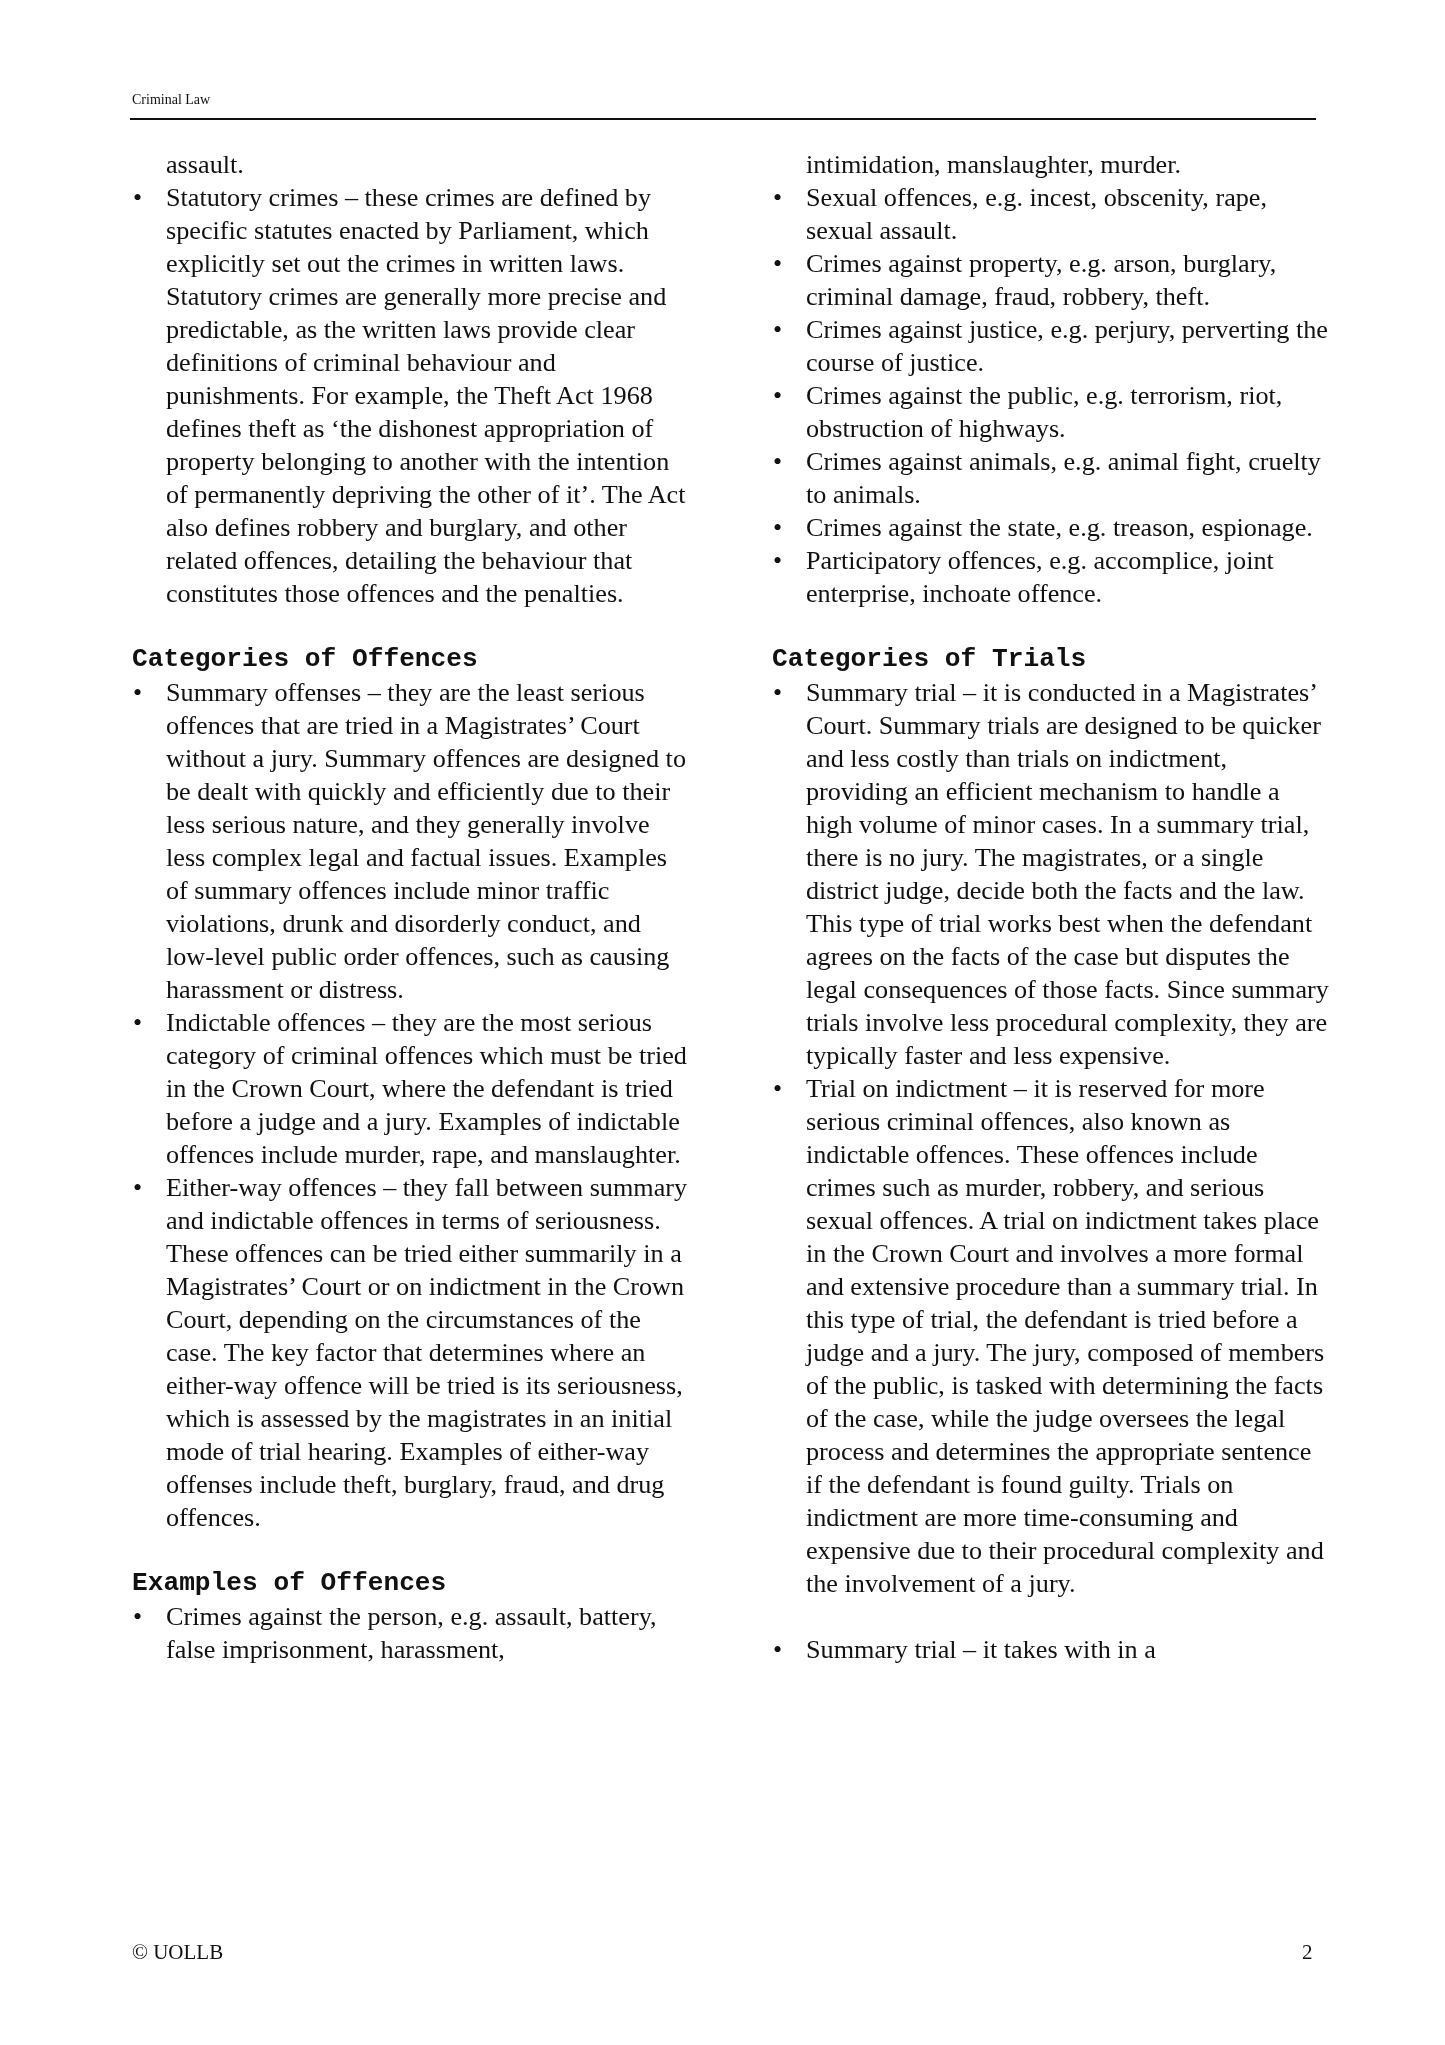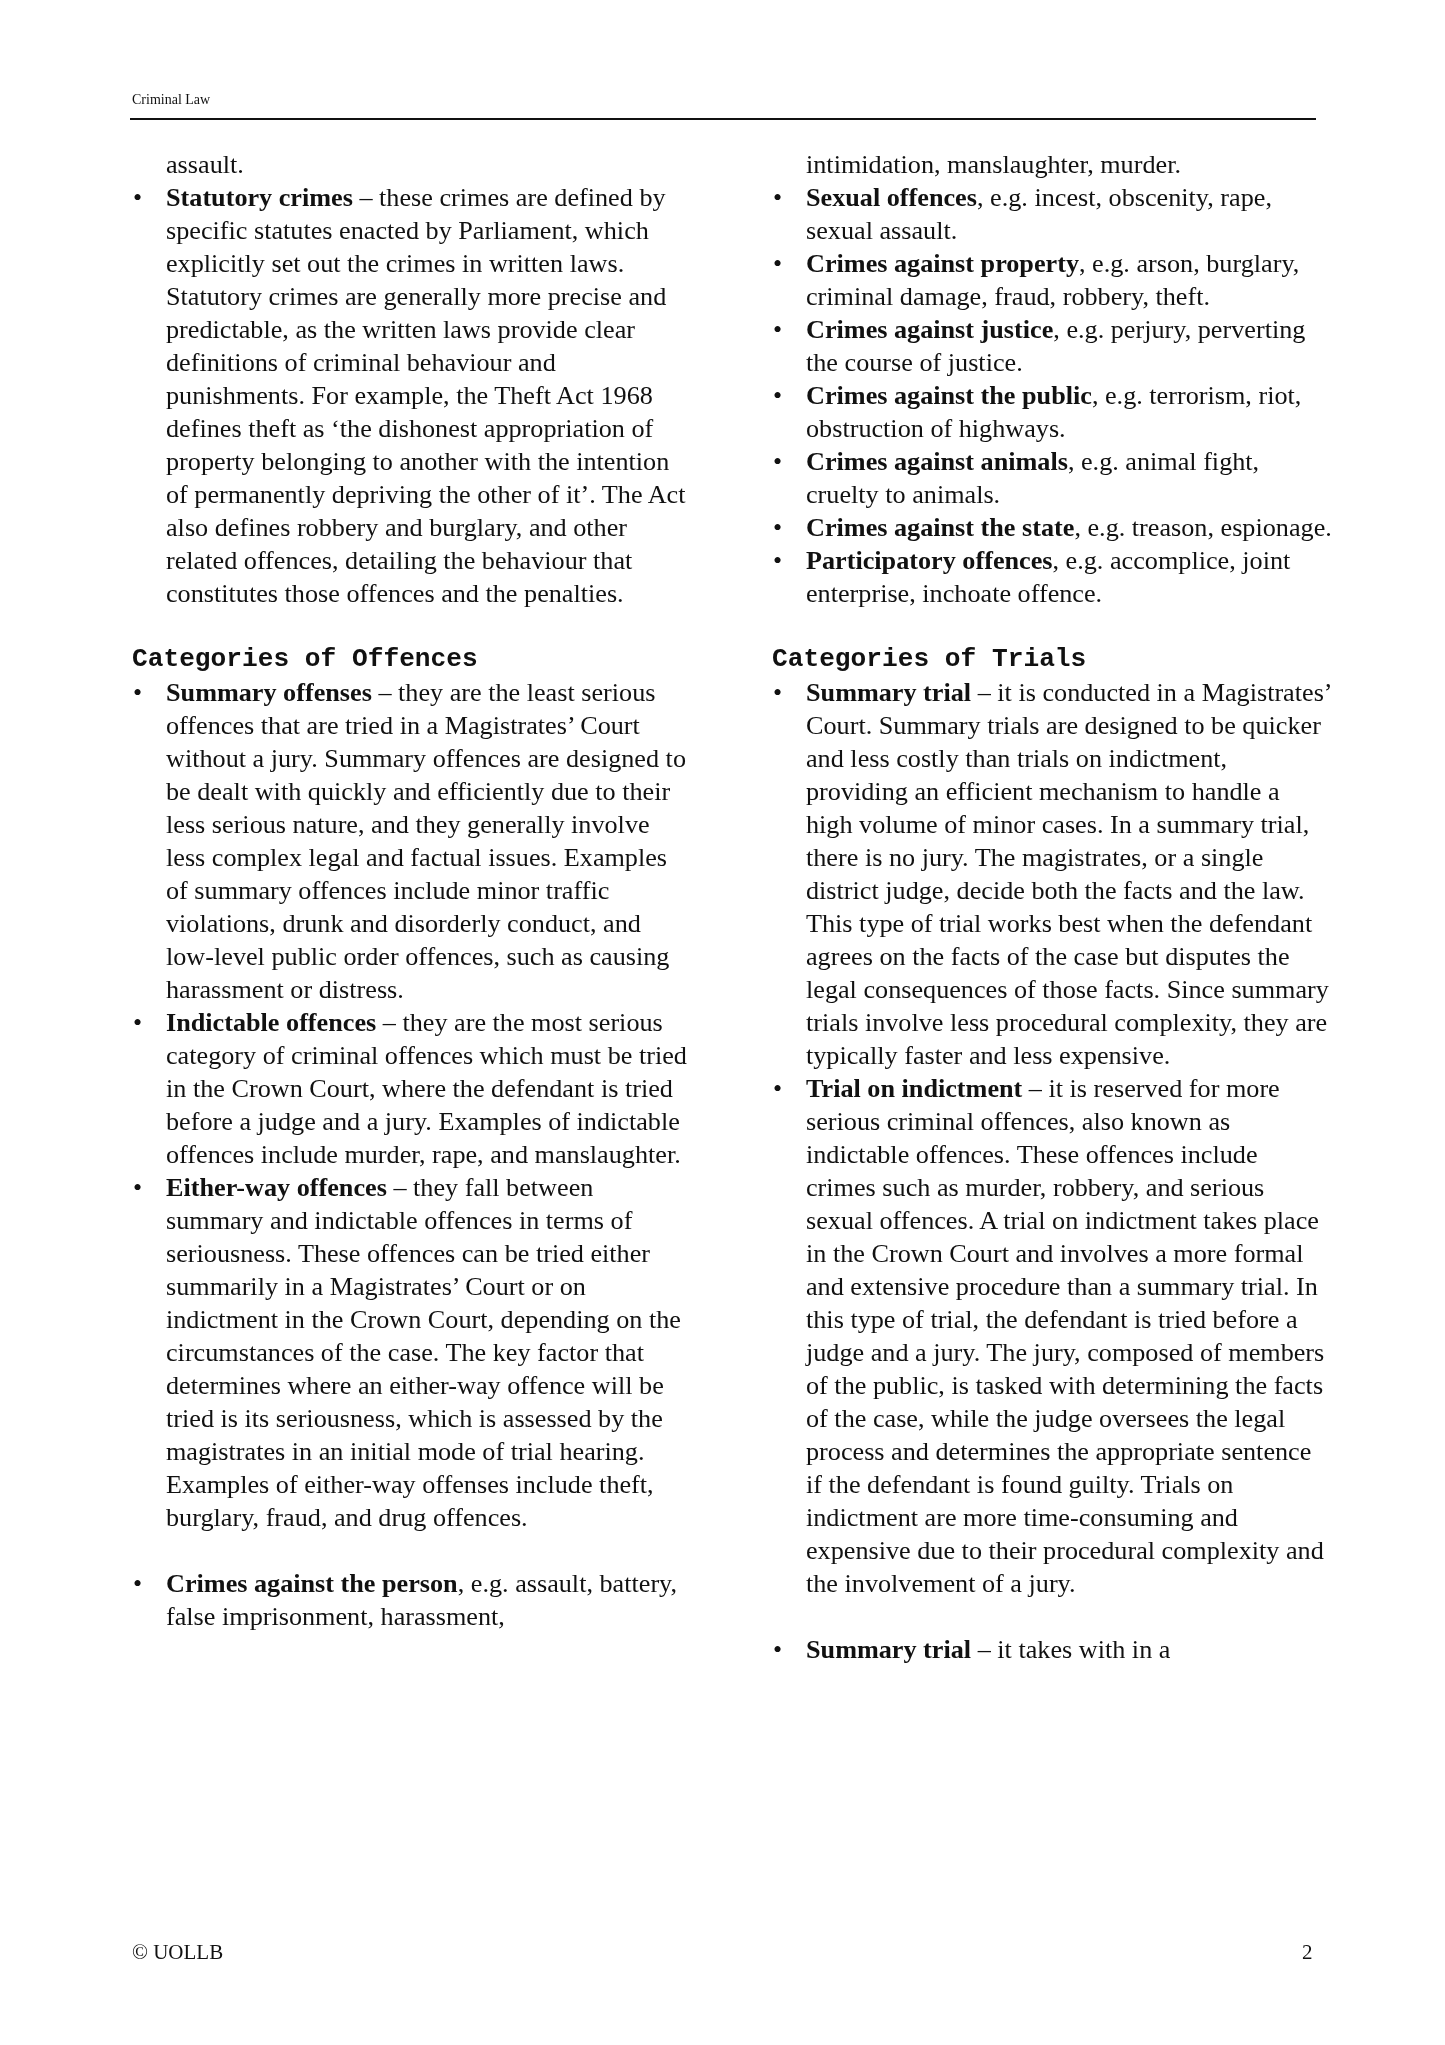--- a/index.html
+++ b/index.html
@@ -57,21 +57,21 @@
     position: relative;
     padding-left: 34px;
     margin: 0;
   }
   ul.bullets li .bullet {
     position: absolute;
     left: 1px;
     top: 0;
     font-size: 26px;
   }
-  .term { font-weight: bold; }
+  .term { font-weight: normal; }
   .spacer { height: 33px; }
 
   .footer-left {
     position: absolute;
     left: 132px;
     top: 1940px;
     font-size: 21px;
     line-height: 24px;
   }
   .footer-right {
@@ -107,20 +107,21 @@
     <li>
       <span class="bullet">•</span><span class="term">Indictable offences</span><span> – they are the most serious category of criminal offences which must be tried in the Crown Court, where the defendant is tried before a judge and a jury. Examples of indictable offences include murder, rape, and manslaughter.</span>
     </li>
     <li>
       <span class="bullet">•</span><span class="term">Either-way offences</span><span> – they fall between summary and indictable offences in terms of seriousness. These offences can be tried either summarily in a Magistrates’ Court or on indictment in the Crown Court, depending on the circumstances of the case. The key factor that determines where an either-way offence will be tried is its seriousness, which is assessed by the magistrates in an initial mode of trial hearing. Examples of either-way offenses include theft, burglary, fraud, and drug offences.</span>
     </li>
   </ul>
 
   <div class="spacer"></div>
 
+  <p class="heading">Examples of Offences</p>
   <ul class="bullets">
     <li>
       <span class="bullet">•</span><span class="term">Crimes against the person</span><span>, e.g. assault, battery, false imprisonment, harassment,</span>
     </li>
   </ul>
 </div>
 
 <div class="column col-right">
   <p class="cont">intimidation, manslaughter, murder.</p>
   <ul class="bullets">

